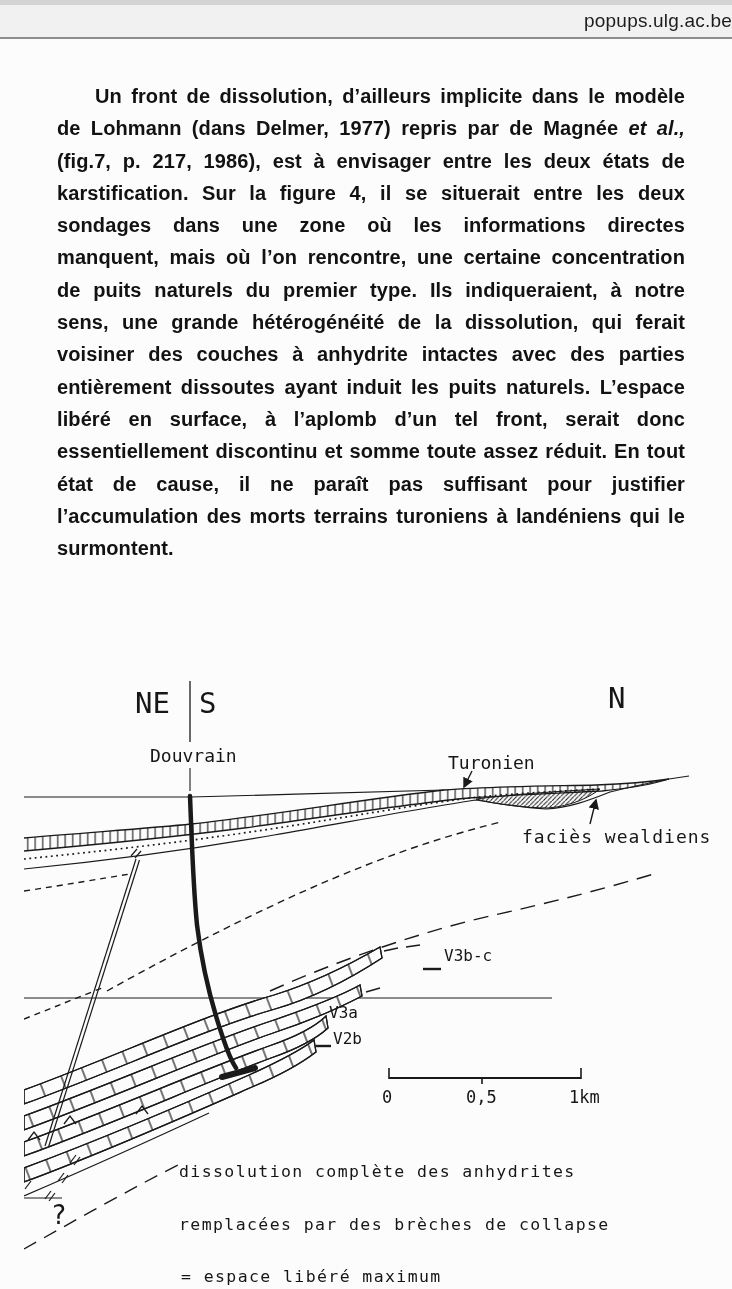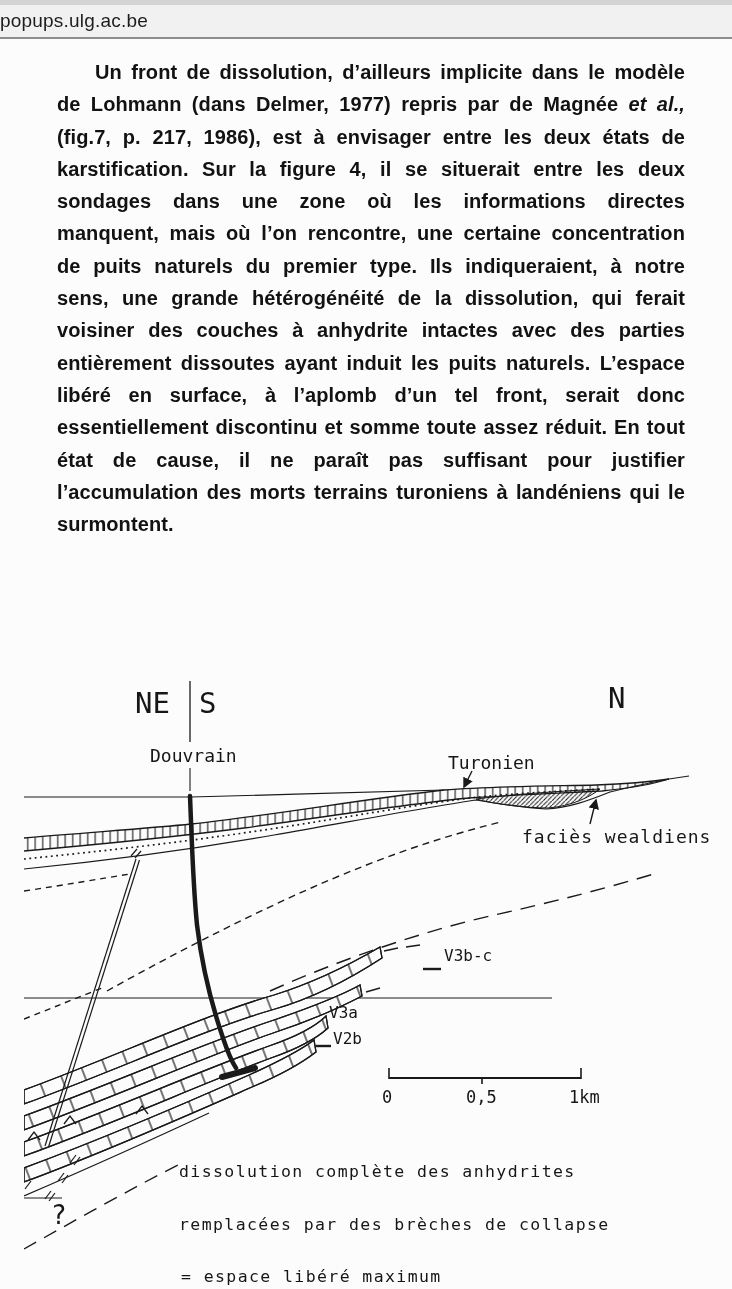--- a/index.html
+++ b/index.html
@@ -4,27 +4,27 @@
 <style>
   html,body{margin:0;padding:0;background:#e9e9e9;}
   .screen{
     position:relative;width:732px;height:1289px;margin:0 auto;
     background:#fcfcfc;overflow:hidden;
     font-family:"Liberation Sans",sans-serif;color:#141414;
   }
   .top-strip{height:5px;background:#d4d4d4;}
   .browser-header{
     height:32px;background:#f1f1f1;border-bottom:2px solid #8d8d8d;
-    display:flex;align-items:center;justify-content:flex-start;
+    display:flex;align-items:center;justify-content:flex-end;
   }
   .url-text{
     font-size:19px;color:#1d1d1d;letter-spacing:.2px;
     font-family:"Liberation Sans",sans-serif;
   }
-  .page-body{padding:17px 47px 0 57px;}
+  .page-body{padding:17px 47px 0 57px;margin-top:24px;}
   .para{
     margin:0;width:628px;
     font-size:20px;line-height:32.3px;font-weight:bold;
     text-align:justify;text-indent:38px;color:#121212;
     letter-spacing:.1px;word-spacing:1px;
   }
   .para i{font-style:italic;}
   .figure-wrap{position:absolute;left:0;top:640px;width:732px;height:649px;margin-left:24px;}
   svg{display:block;}
   svg text{fill:#161616;font-family:"DejaVu Sans Mono",monospace;}

